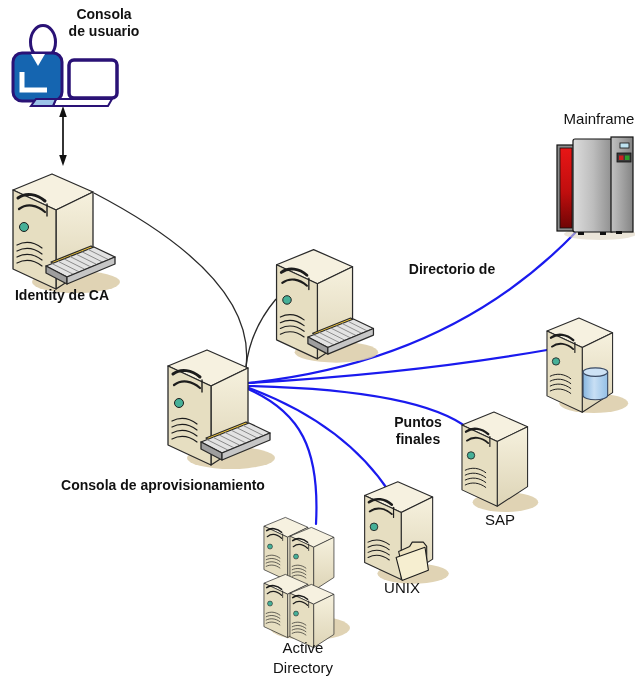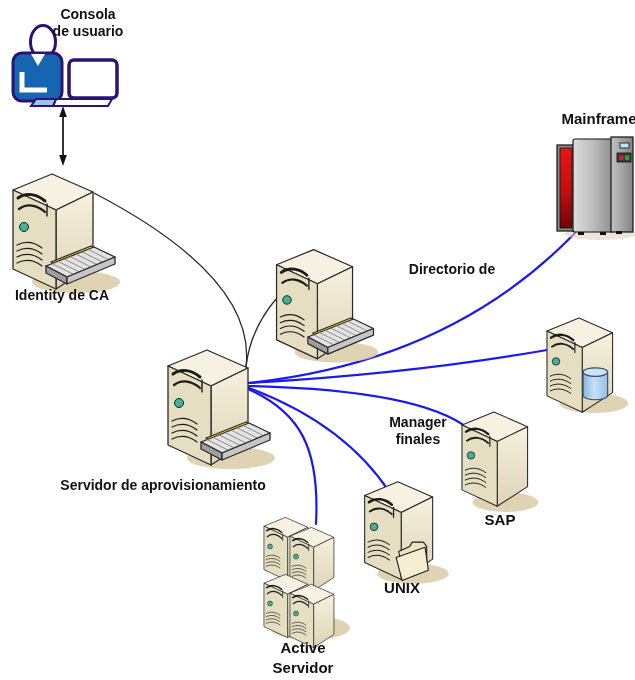--- a/index.html
+++ b/index.html
@@ -12,21 +12,21 @@
   }
   .canvas svg{position:absolute;left:0;top:0;}
   .lbl{
     position:absolute;
     transform:translateX(-50%);
     text-align:center;
     color:#111;
     white-space:nowrap;
   }
   .lbl.bold{font-weight:bold;font-size:14px;line-height:17px;}
-  .lbl.reg{font-weight:bold;font-size:15px;line-height:20px;}
+  .lbl.reg{font-weight:normal;font-size:15px;line-height:20px;}
   .ol{stroke:#2a2a2a;stroke-width:1.3;stroke-linejoin:round;}
   .det{stroke:#1c1c1c;fill:none;stroke-linecap:round;}
   .shadow{fill:#d8c8a1;opacity:.8;}
   .blue{stroke:#1a1aee;stroke-width:2.2;fill:none;stroke-linecap:round;}
   .blk{stroke:#2a2a2a;stroke-width:1.3;fill:none;}
 </style>
 </head>
 <body>
 
 <div class="canvas">
@@ -180,53 +180,53 @@
         </g>
       <g transform="translate(259,570) scale(0.55)">
           <use href="#srv"></use>
         </g>
       <g transform="translate(285,580) scale(0.55)">
           <use href="#srv"></use>
         </g>
     </g>
   </svg>
 
-  <div class="lbl bold" style="left:88px;top:6px">
+  <div class="lbl bold" style="left:104px;top:6px">
     <div>Consola</div>
     <div>de usuario</div>
   </div>
 
   <div class="lbl reg" style="left:599px;top:109px">
     <div>Mainframe</div>
   </div>
 
   <div class="lbl bold" style="left:62px;top:287px">
     <div>Identity de CA</div>
   </div>
 
   <div class="lbl bold" style="left:452px;top:261px">
     <div>Directorio de</div>
   </div>
 
   <div class="lbl bold" style="left:163px;top:477px">
-    <div>Servidor de aprovisionamiento</div>
+    <div>Consola de aprovisionamiento</div>
   </div>
 
   <div class="lbl bold" style="left:418px;top:414px">
-    <div>Manager</div>
+    <div>Puntos</div>
     <div>finales</div>
   </div>
 
 
   <div class="lbl reg" style="left:500px;top:510px">
     <div>SAP</div>
   </div>
 
   <div class="lbl reg" style="left:402px;top:578px">
     <div>UNIX</div>
   </div>
 
   <div class="lbl reg" style="left:303px;top:638px">
     <div>Active</div>
-    <div>Servidor</div>
+    <div>Directory</div>
   </div>
 
 </div>
 
 </body></html>

